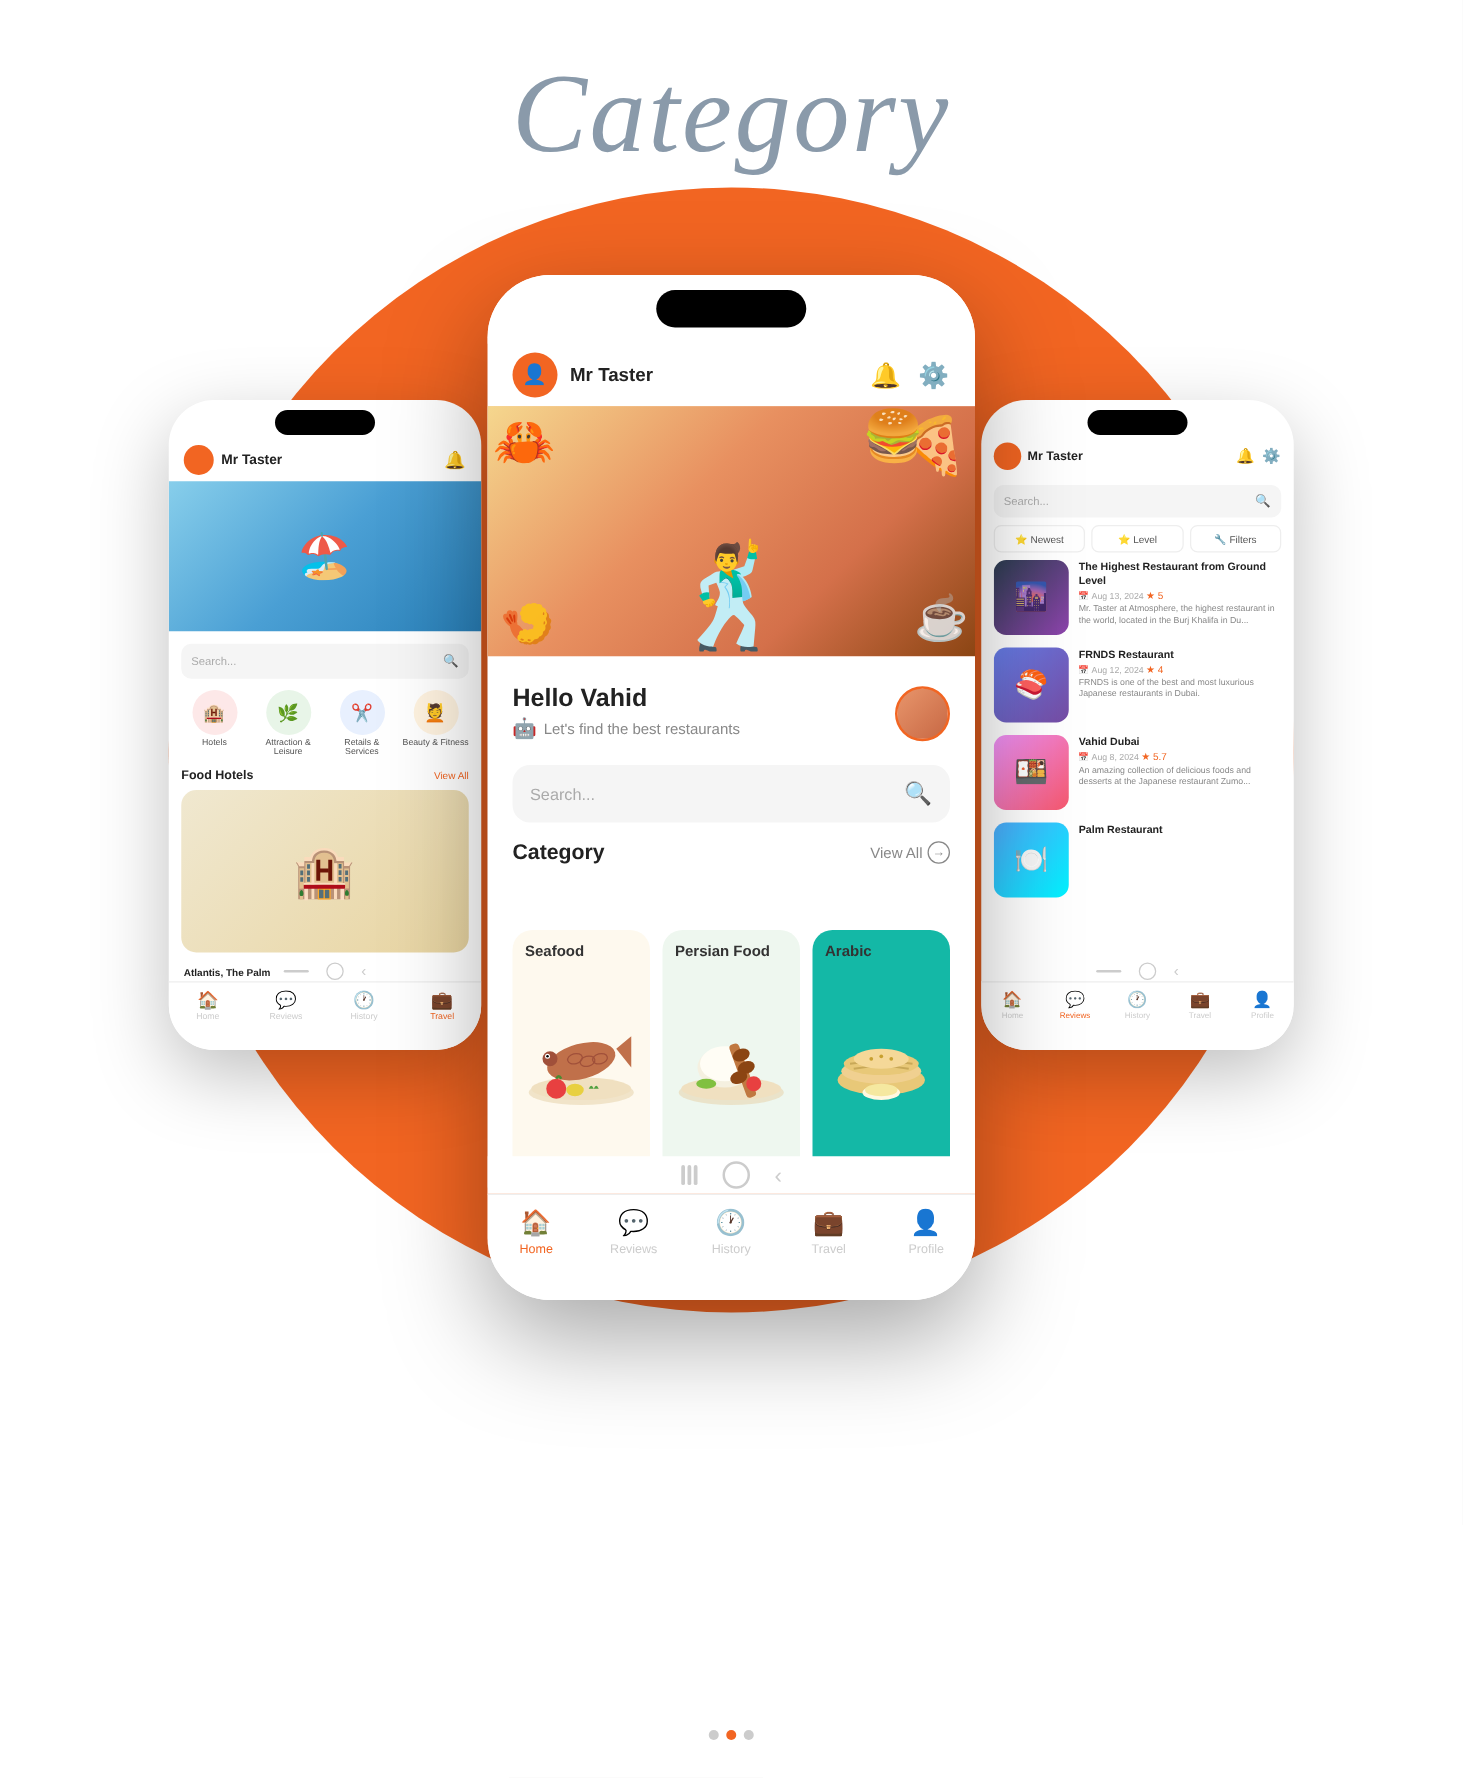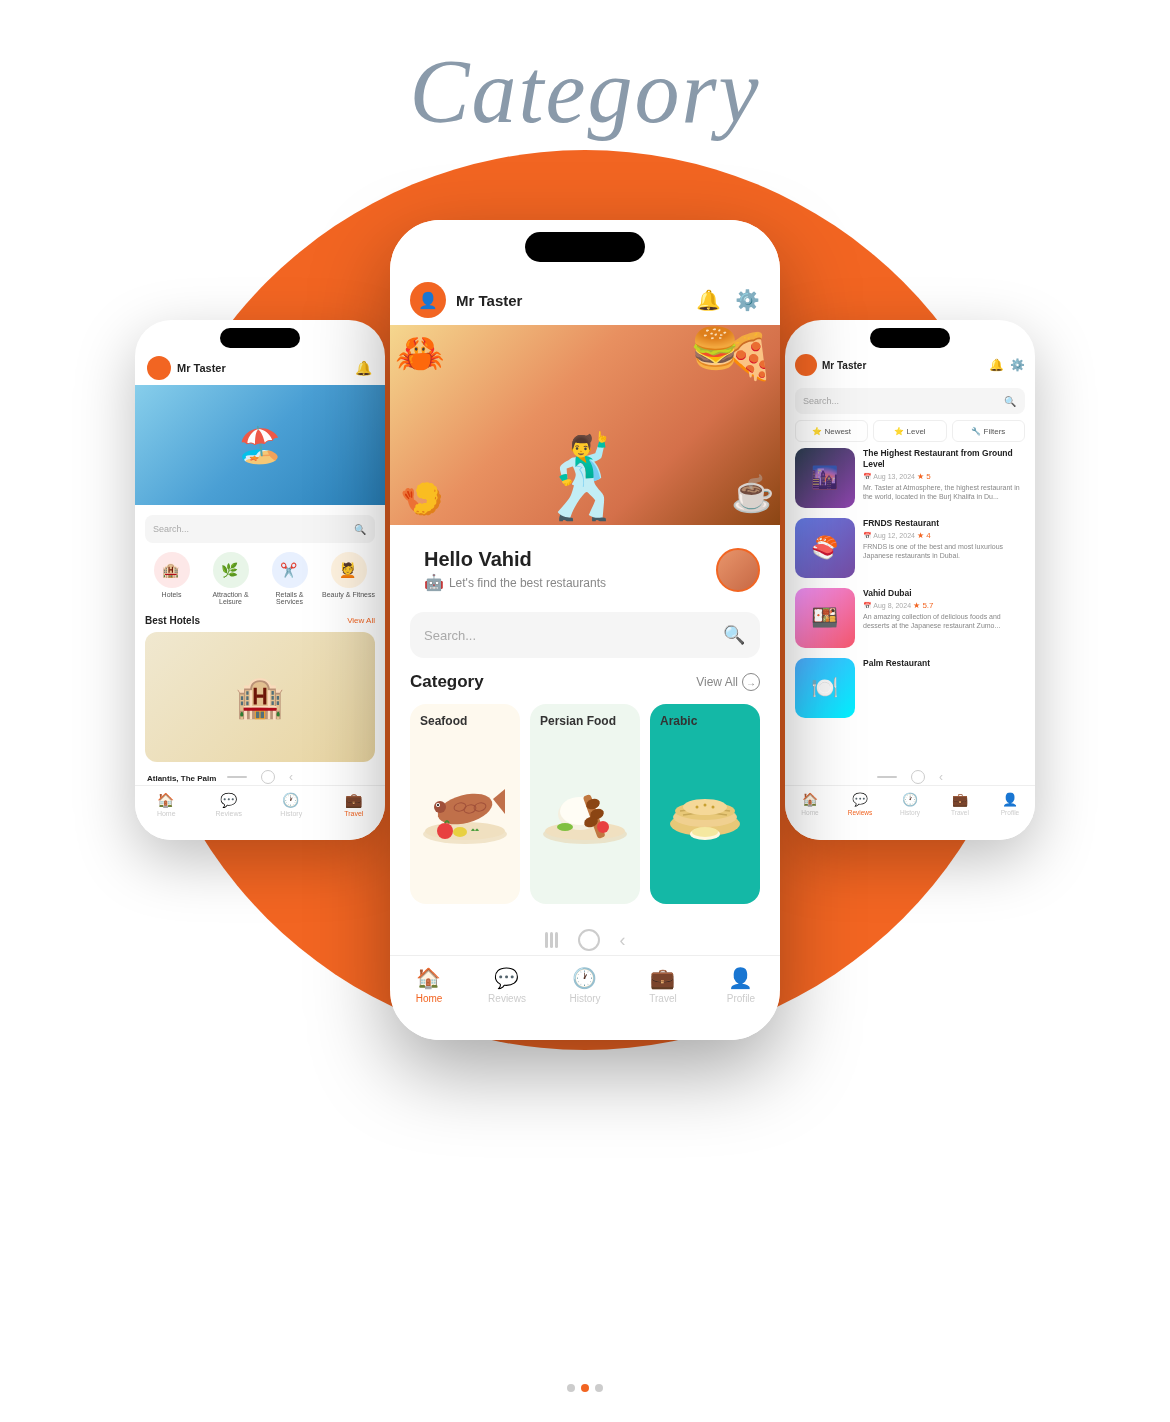--- a/index.html
+++ b/index.html
@@ -167,21 +167,20 @@
 
     
     .greeting-section {
       position: absolute;
       top: 316px;
       left: 0; right: 0;
       padding: 12px 20px;
       display: flex;
       align-items: center;
       justify-content: space-between;
-      margin-left: 14px;
     }
     .greeting-text h2 {
       font-size: 20px;
       font-weight: 700;
       color: #222;
     }
     .greeting-text p {
       font-size: 12px;
       color: #888;
       display: flex;
@@ -257,20 +256,21 @@
     
     .category-cards {
       display: flex;
       gap: 10px;
     }
     .category-card {
       flex: 1;
       border-radius: 16px;
       overflow: hidden;
       min-height: 200px;
+      margin-top: 40px;
     }
     .card-seafood {
       background: #fef9ee;
     }
     .card-persian {
       background: #eef7ef;
     }
     .card-arabic {
       background: #14b8a6;
     }
@@ -728,21 +728,21 @@
         <div class="left-cat-item">
           <div class="left-cat-icon" style="background:#e8f0fe;">✂️</div>
           <span class="left-cat-label">Retails &amp; Services</span>
         </div>
         <div class="left-cat-item">
           <div class="left-cat-icon" style="background:#fff3e0;">💆</div>
           <span class="left-cat-label">Beauty &amp; Fitness</span>
         </div>
       </div>
 
-      <div class="left-section-title">Best Hotels</div>
+      <div class="left-section-title">Food Hotels</div>
       <div class="left-view-all">View All</div>
 
       <div class="left-hotel-card">
         <span class="left-hotel-img">🏨</span>
       </div>
 
       <div style="position:absolute;top:454px;left:12px;font-size:8px;font-weight:600;color:#222;">Atlantis, The Palm</div>
       <div style="position:absolute;top:466px;left:12px;font-size:7px;color:#F26522;">⭐ (5)</div>
 
       <div class="left-bottom-nav">

